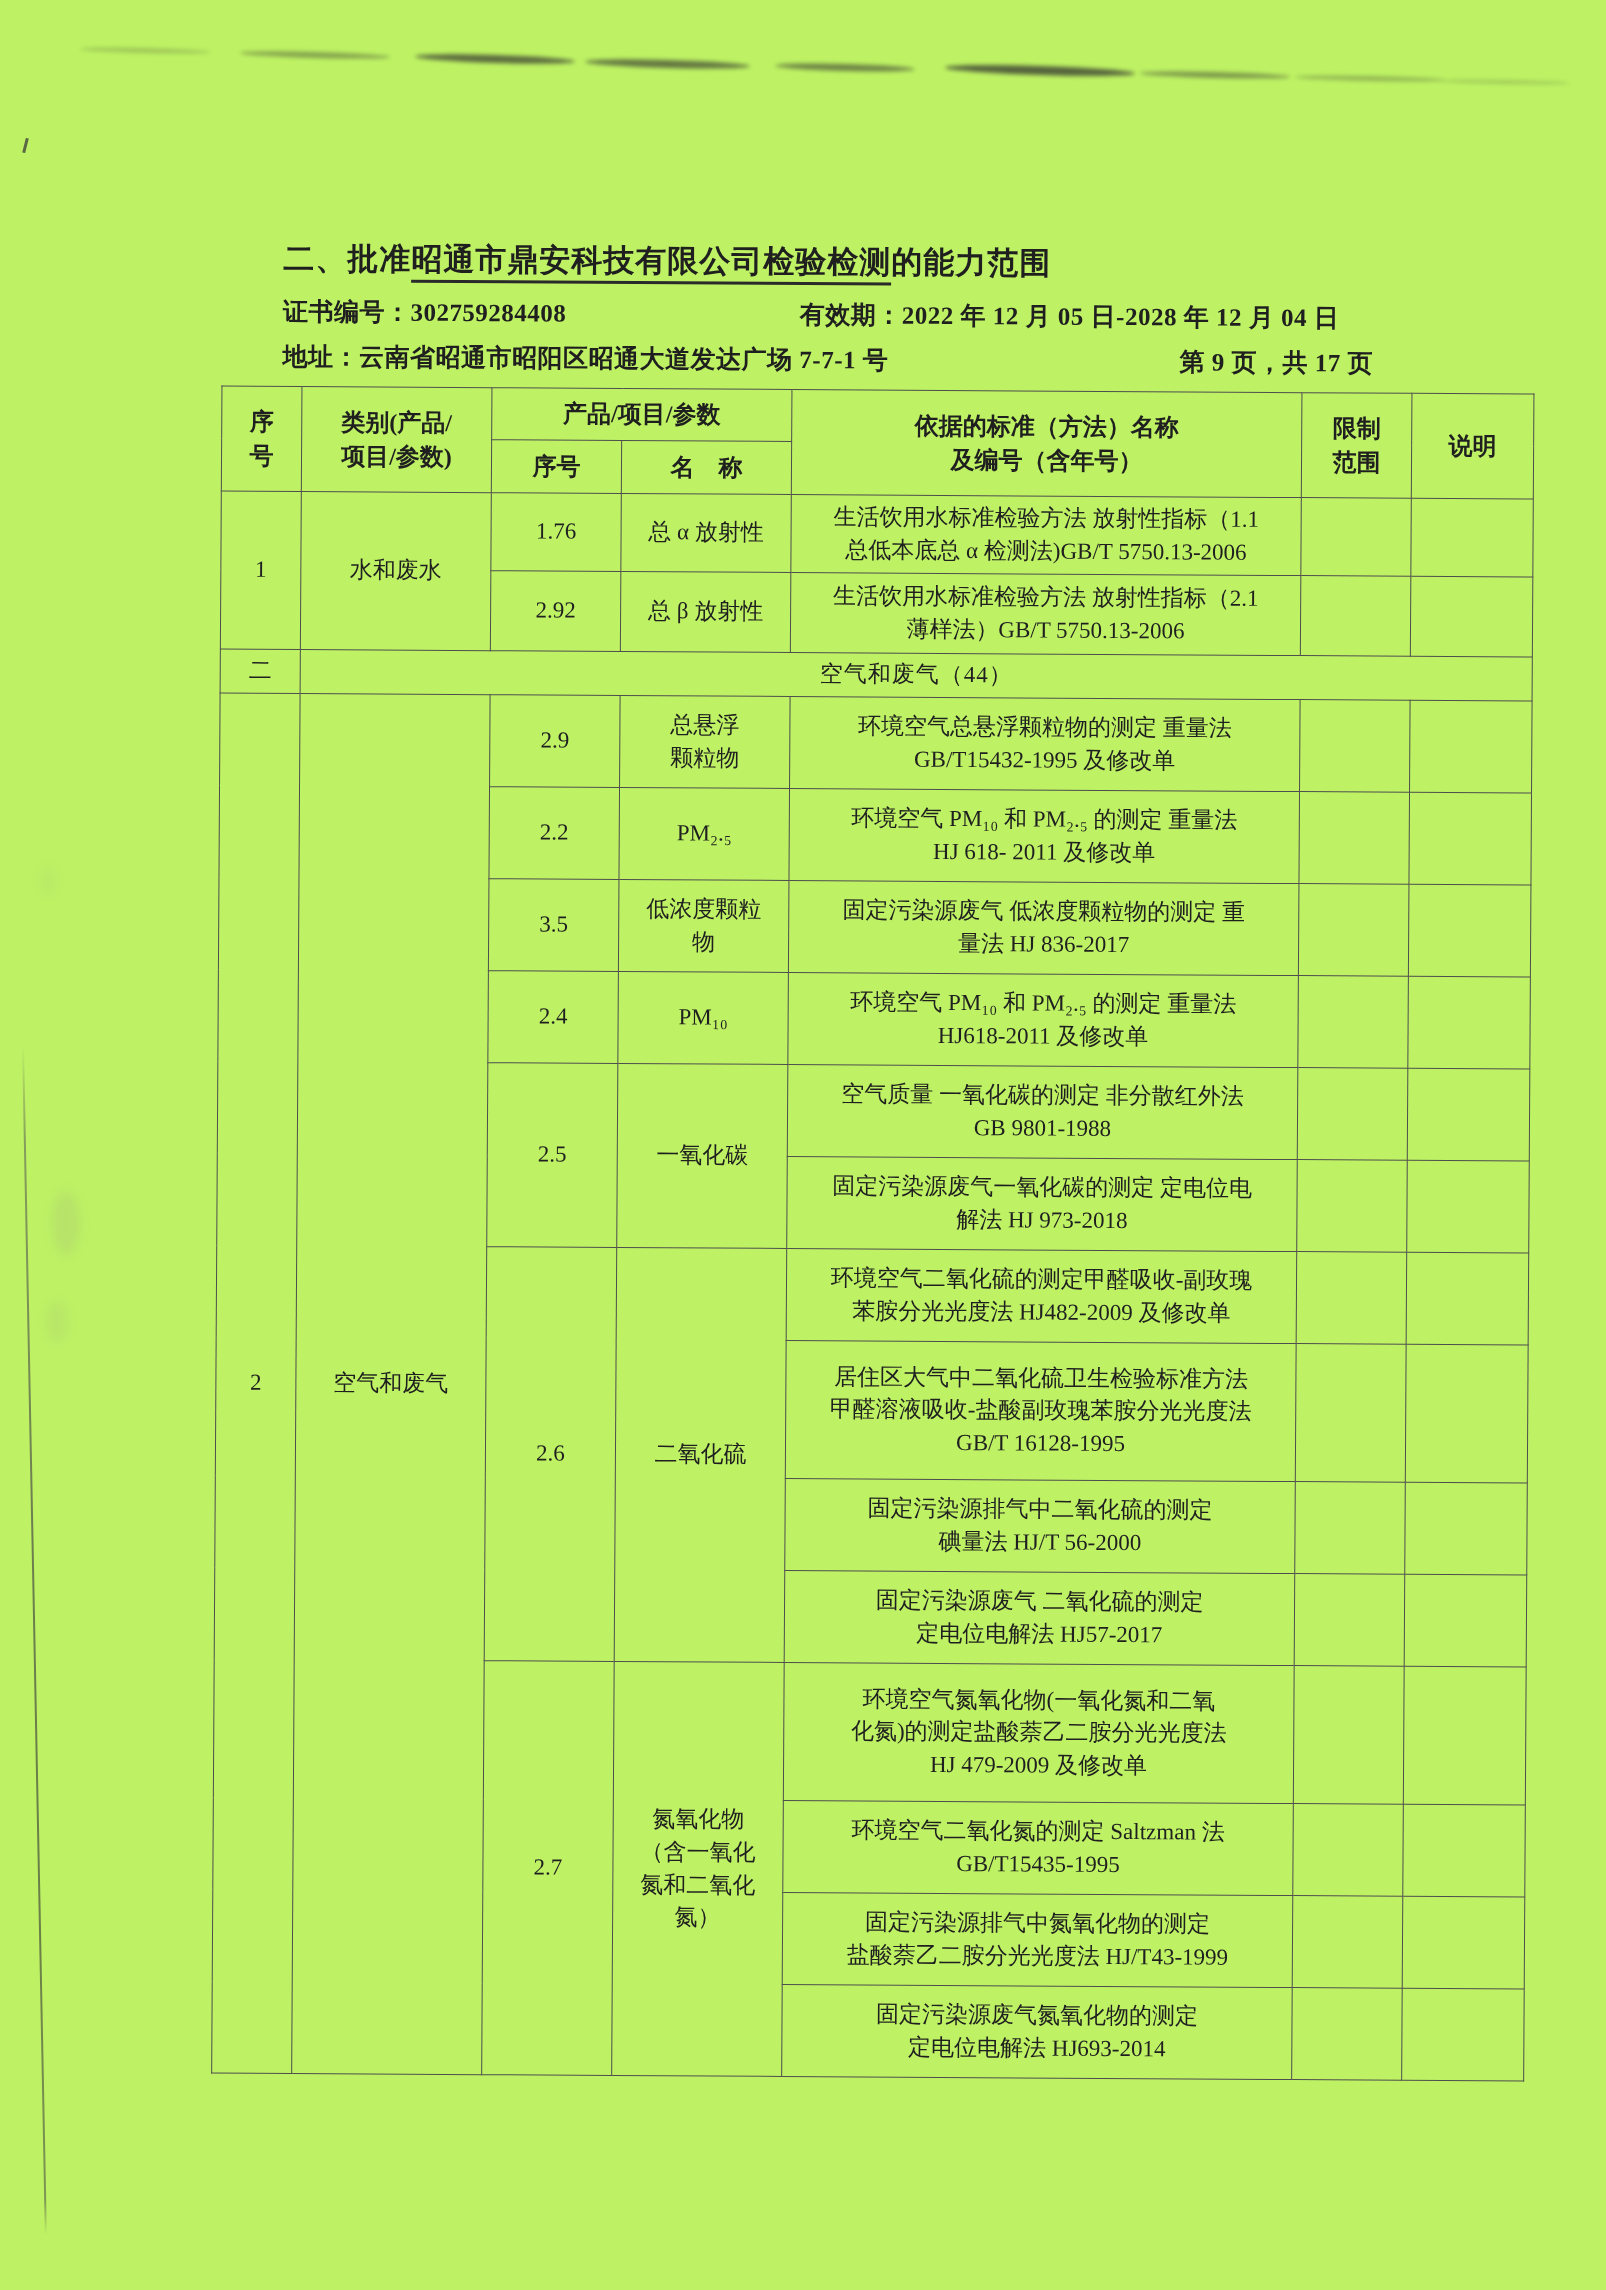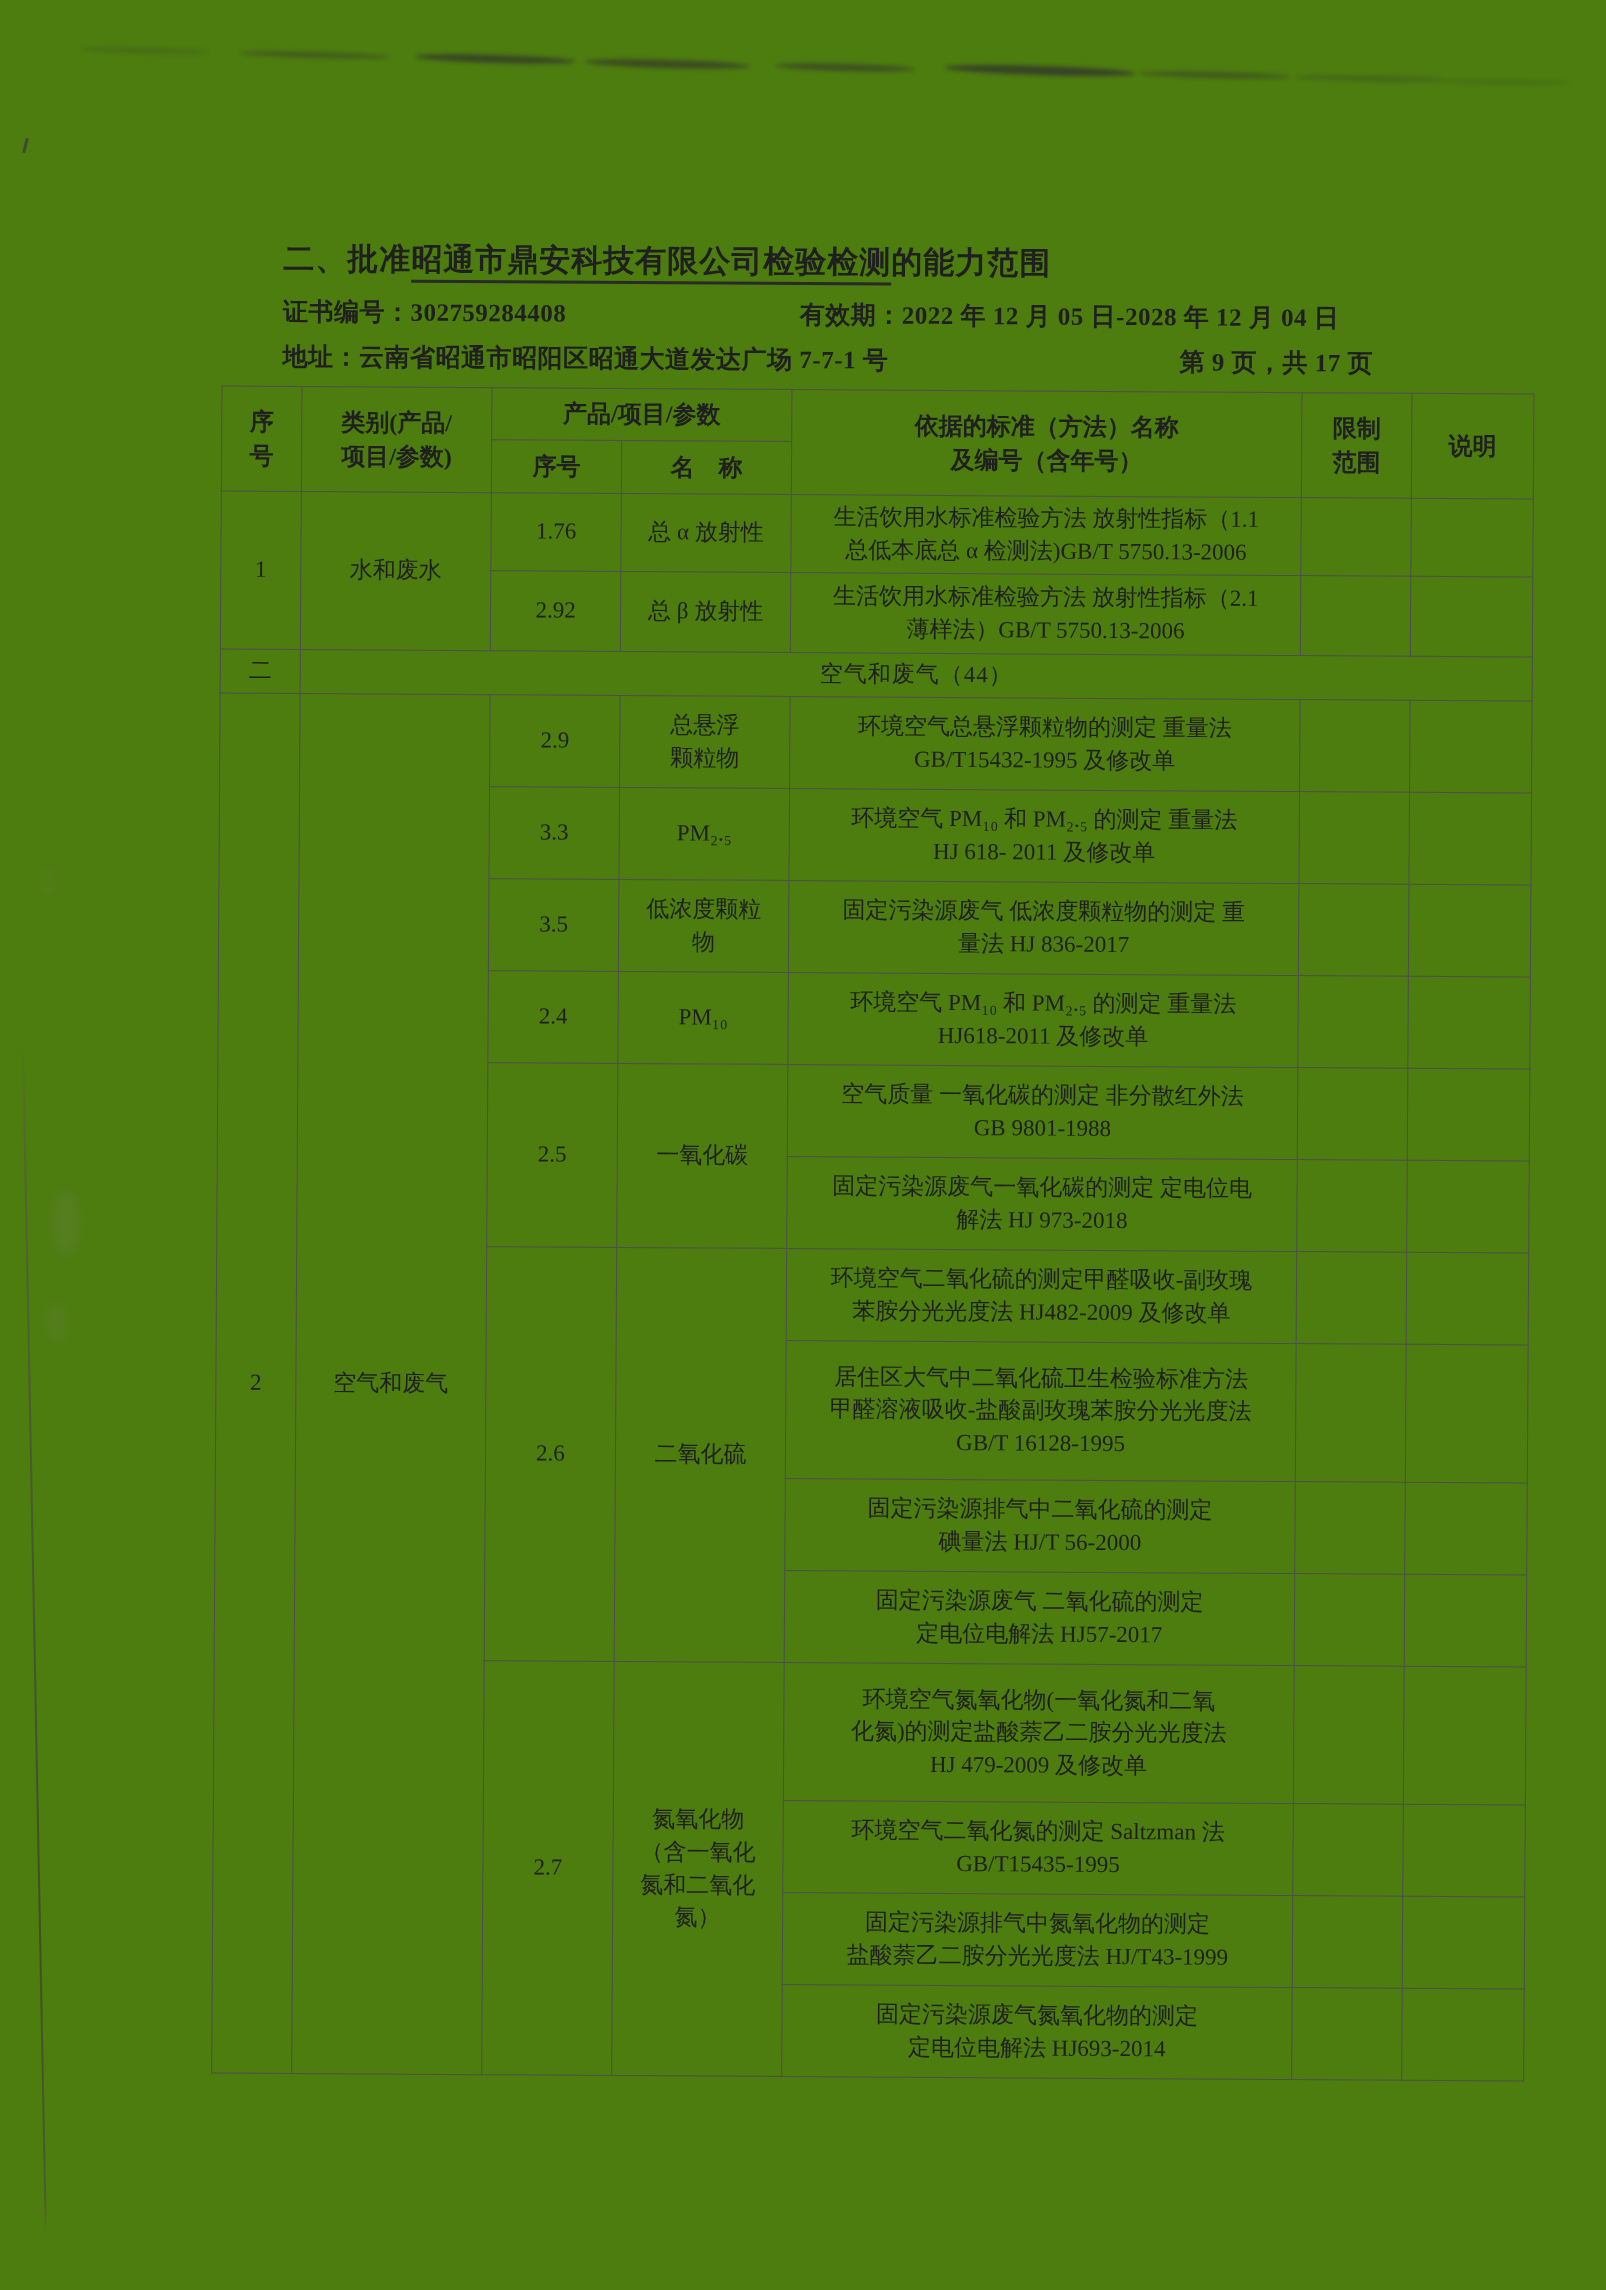--- a/index.html
+++ b/index.html
@@ -1,18 +1,18 @@
 <!DOCTYPE html>
 <html><head>
 <meta charset="utf-8">
 <style>
   html,body{margin:0;padding:0;background:#ffffff;}
   .sheet{
     position:relative;width:1606px;height:2290px;overflow:hidden;
-    background:#4d7c0f;
+    background:#bef264;
     font-family:"Liberation Serif","DejaVu Serif",serif;
     color:#1f1f1f;
   }
   .content{position:absolute;inset:0;transform:rotate(0.35deg);transform-origin:300px 300px;}
 
   
   .title{position:absolute;left:283px;top:238px;font-size:31px;font-weight:700;letter-spacing:1px;white-space:nowrap;}
   .title .u{border-bottom:3px solid #2a2a2a;padding-bottom:3px;}
   .meta{position:absolute;font-size:25px;font-weight:700;white-space:nowrap;letter-spacing:0.5px;}
   .m-cert{left:283px;top:295px;}
@@ -133,21 +133,21 @@
         <td rowspan="14">空气和废气</td>
         <td>2.9</td>
         <td class="pre">总悬浮
 颗粒物</td>
         <td class="pre std">环境空气总悬浮颗粒物的测定 重量法
 GB/T15432-1995 及修改单</td>
         <td></td>
         <td></td>
       </tr>
       <tr style="height:92px">
-        <td>3.3</td>
+        <td>2.2</td>
         <td class="pre">PM₂.₅</td>
         <td class="pre std">环境空气 PM₁₀ 和 PM₂.₅ 的测定 重量法
 HJ 618- 2011 及修改单</td>
         <td></td>
         <td></td>
       </tr>
       <tr style="height:92px">
         <td>3.5</td>
         <td class="pre">低浓度颗粒
 物</td>

